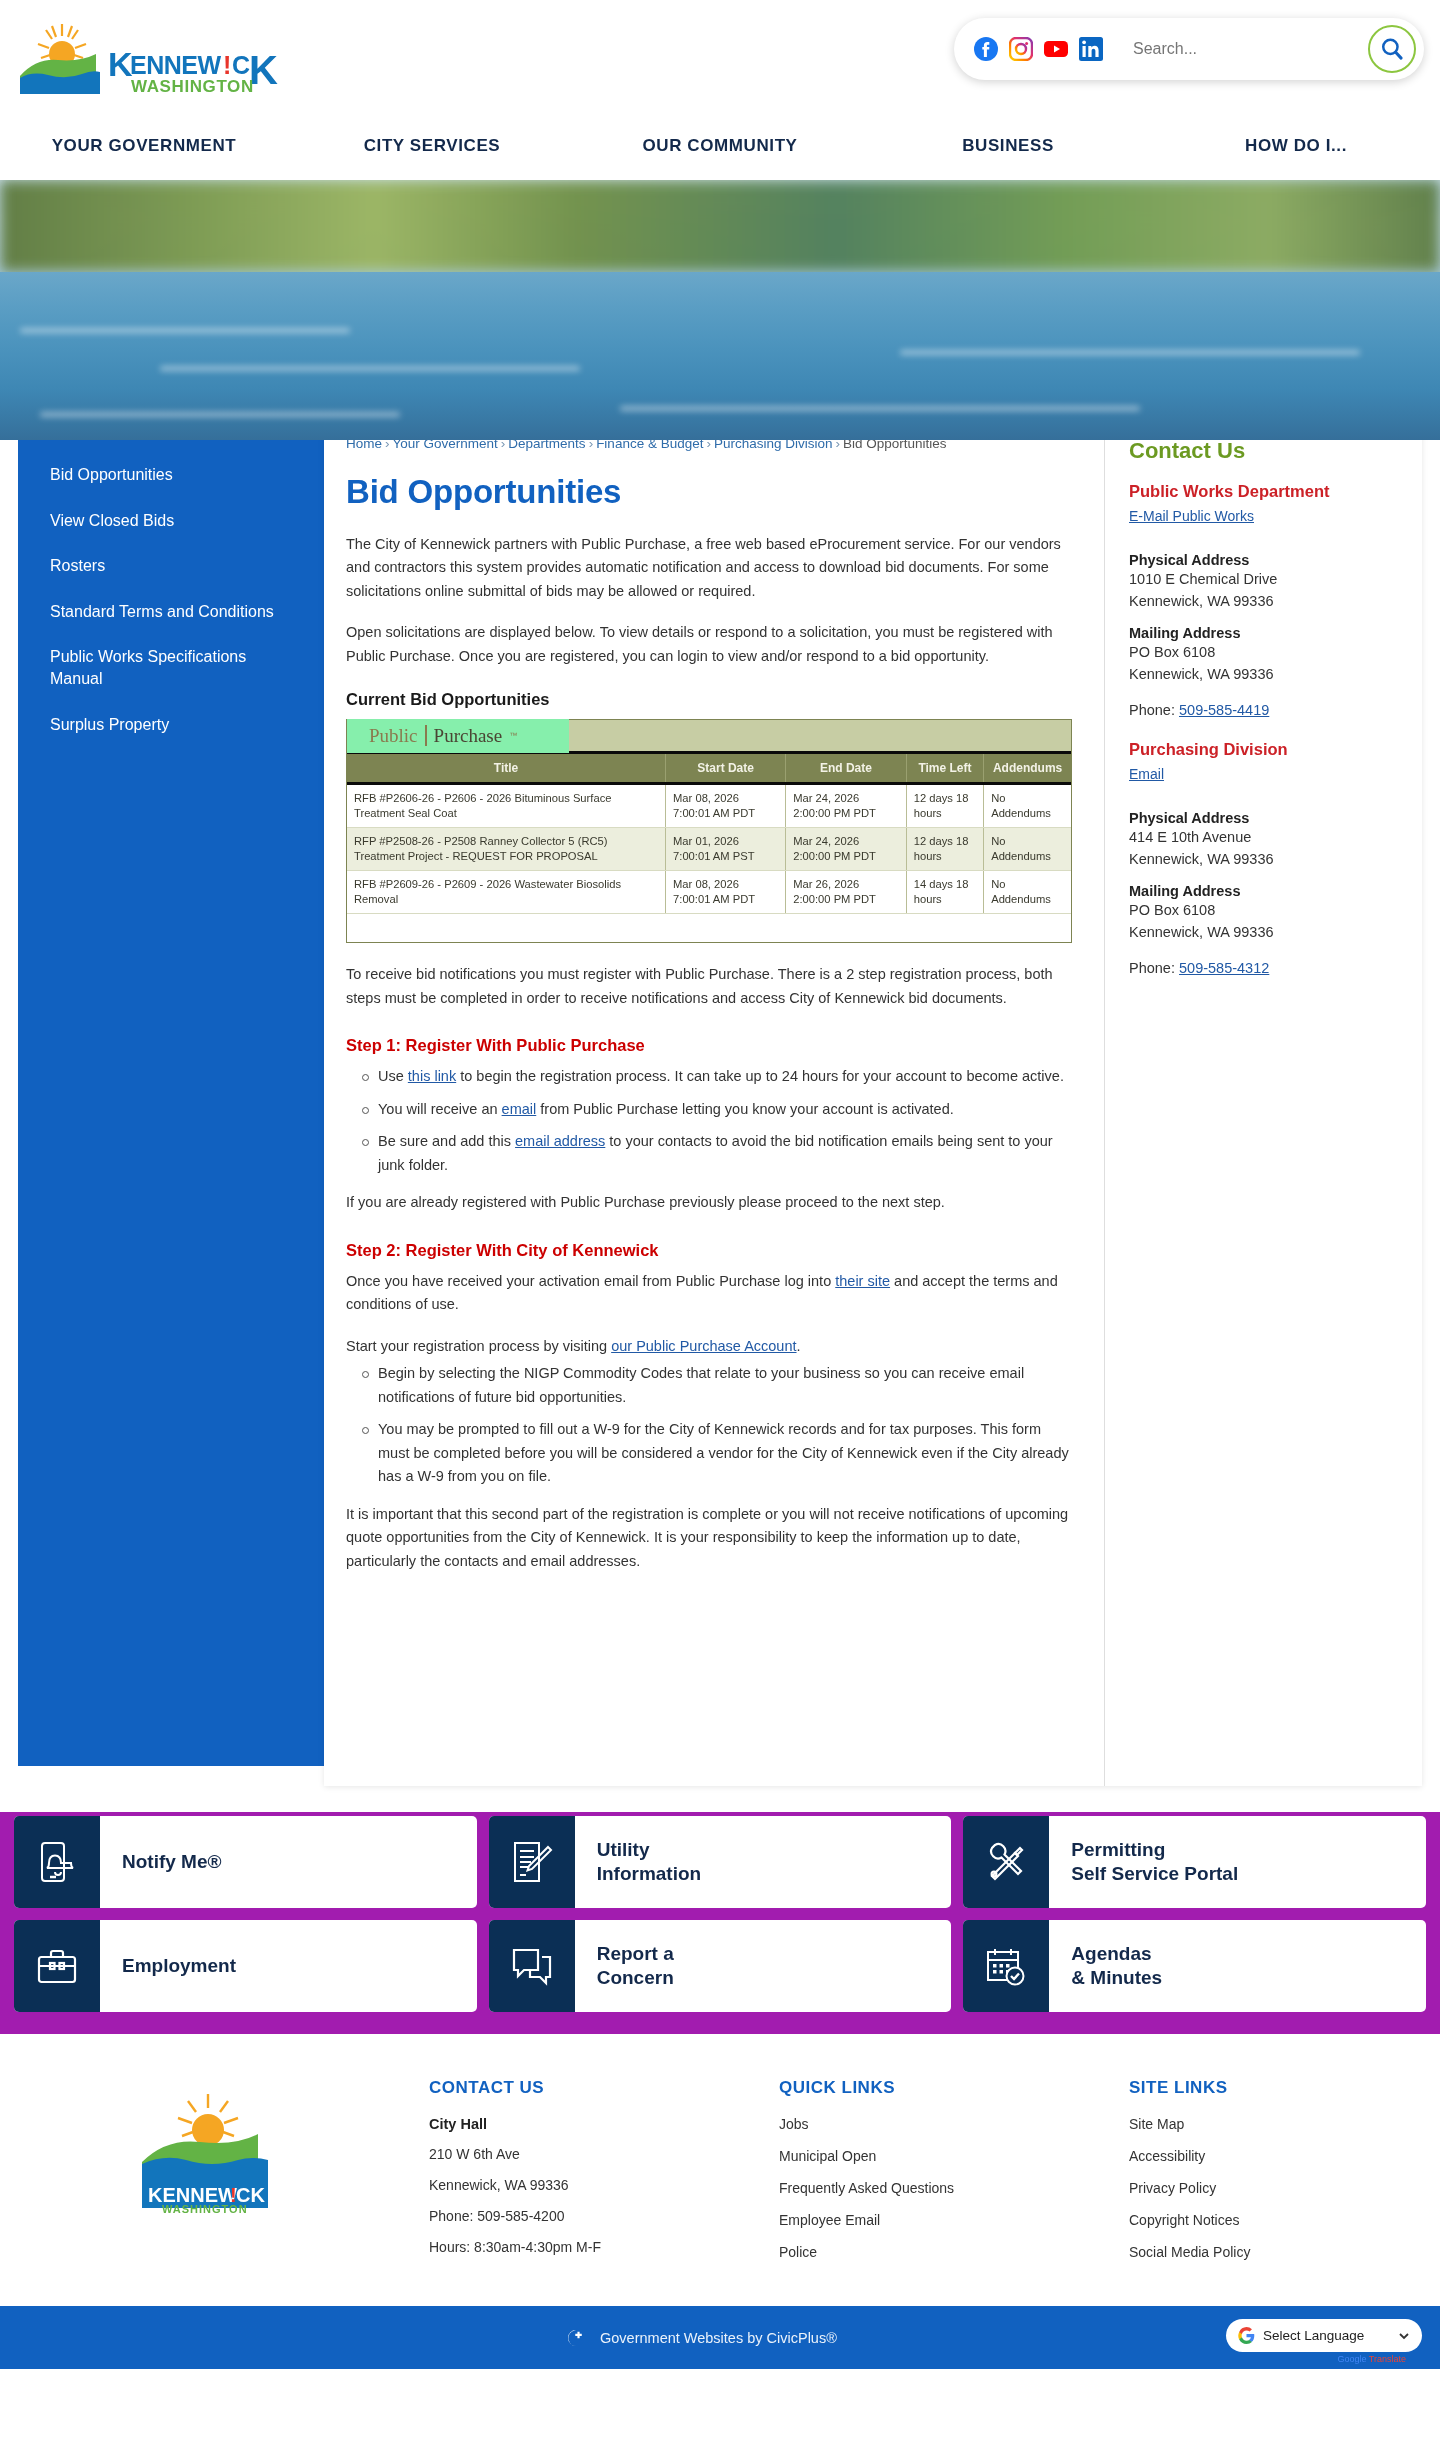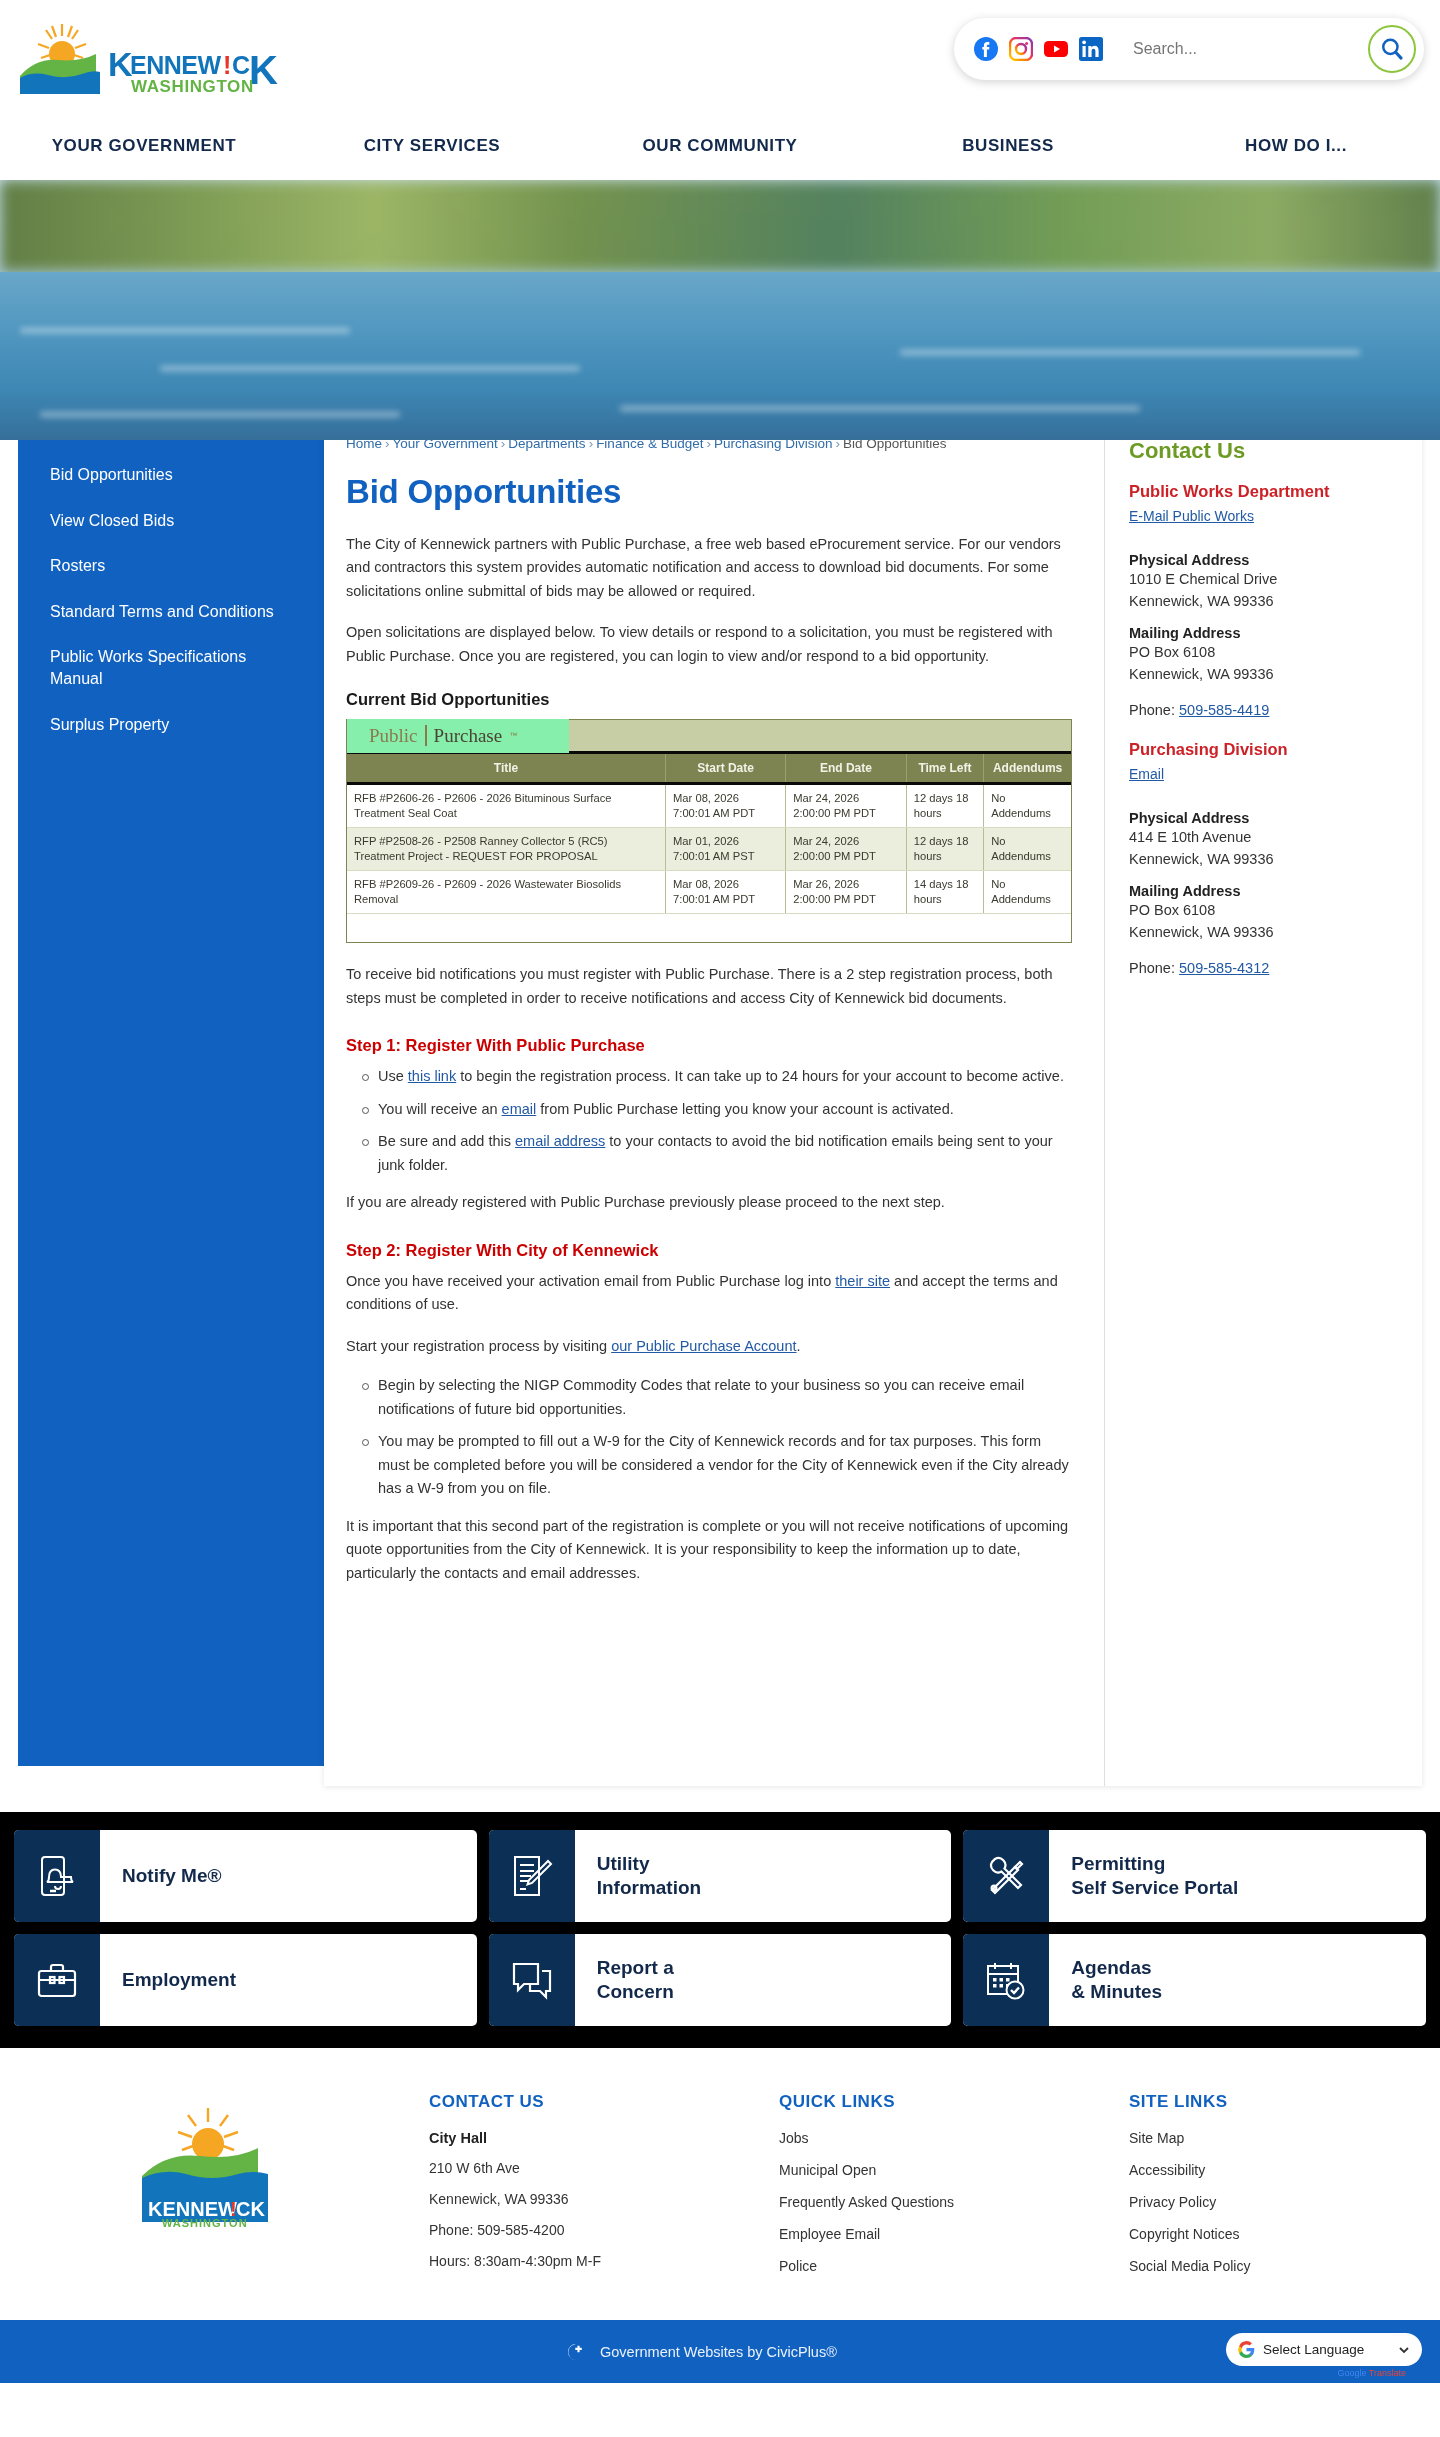--- a/index.html
+++ b/index.html
@@ -274,22 +274,22 @@
   .c-dept { color: #cc2127; font-size: 16.5px; font-weight: 700; margin-bottom: 6px; }
   .c-link { color: #2159a5; font-size: 14px; text-decoration: underline; cursor: pointer; display: inline-block; margin-bottom: 16px; }
   .c-lbl { font-size: 14.5px; font-weight: 700; color: #222; margin-top: 12px; }
   .c-val { font-size: 14.5px; color: #333; line-height: 1.55; }
   .c-phone { font-size: 14.5px; color: #333; margin-top: 16px; }
   .c-phone a { color: #2159a5; text-decoration: underline; cursor: pointer; }
   .c-sep { height: 22px; }
 
   
   .quick {
-    background: #000000;
-    padding: 18px 14px 22px 14px;
+    background: #a21caf;
+    padding: 4px 14px 22px 14px;
     margin-top: 26px;
   }
   .qrow { display: flex; gap: 12px; margin-bottom: 12px; }
   .qrow:last-child { margin-bottom: 0; }
   .qcard {
     flex: 1;
     display: flex;
     align-items: stretch;
     background: #fff;
     border-radius: 5px;
@@ -543,21 +543,21 @@
         <li class="li"><span>Use </span><a>this link</a><span> to begin the registration process. It can take up to 24 hours for your account to become active.</span></li>
         <li class="li"><span>You will receive an </span><a>email</a><span> from Public Purchase letting you know your account is activated.</span></li>
         <li class="li"><span>Be sure and add this </span><a>email address</a><span> to your contacts to avoid the bid notification emails being sent to your junk folder.</span></li>
       </ul>
 
       <p class="body-p">If you are already registered with Public Purchase previously please proceed to the next step.</p>
 
       <h3 class="step-h">Step 2: Register With City of Kennewick</h3>
       <p class="body-p"><span>Once you have received your activation email from Public Purchase log into </span><a>their site</a><span> and accept the terms and conditions of use.</span></p>
 
-      <p class="body-p" style="margin-bottom:16px;"><span>Start your registration process by visiting </span><a>our Public Purchase Account</a><span>.</span></p>
+      <p class="body-p" style="margin-bottom:4px;"><span>Start your registration process by visiting </span><a>our Public Purchase Account</a><span>.</span></p>
 
       <ul class="circ">
         <li class="li">Begin by selecting the NIGP Commodity Codes that relate to your business so you can receive email notifications of future bid opportunities.</li>
         <li class="li">You may be prompted to fill out a W-9 for the City of Kennewick records and for tax purposes. This form must be completed before you will be considered a vendor for the City of Kennewick even if the City already has a W-9 from you on file.</li>
       </ul>
 
       <p class="body-p">It is important that this second part of the registration is complete or you will not receive notifications of upcoming quote opportunities from the City of Kennewick. It is your responsibility to keep the information up to date, particularly the contacts and email addresses.</p>
     </div>
 
     <div class="contact">

